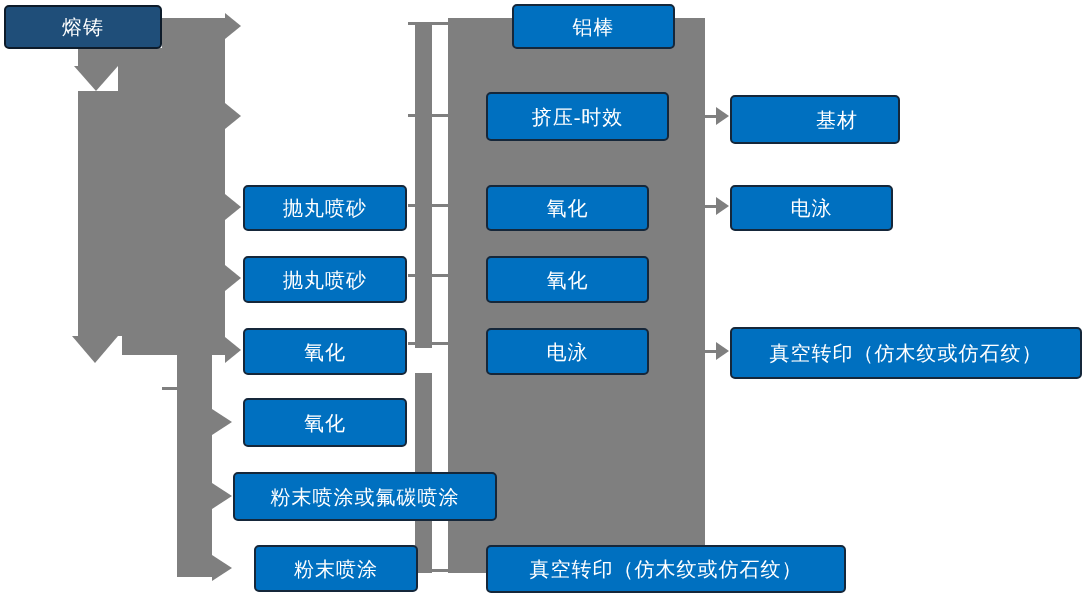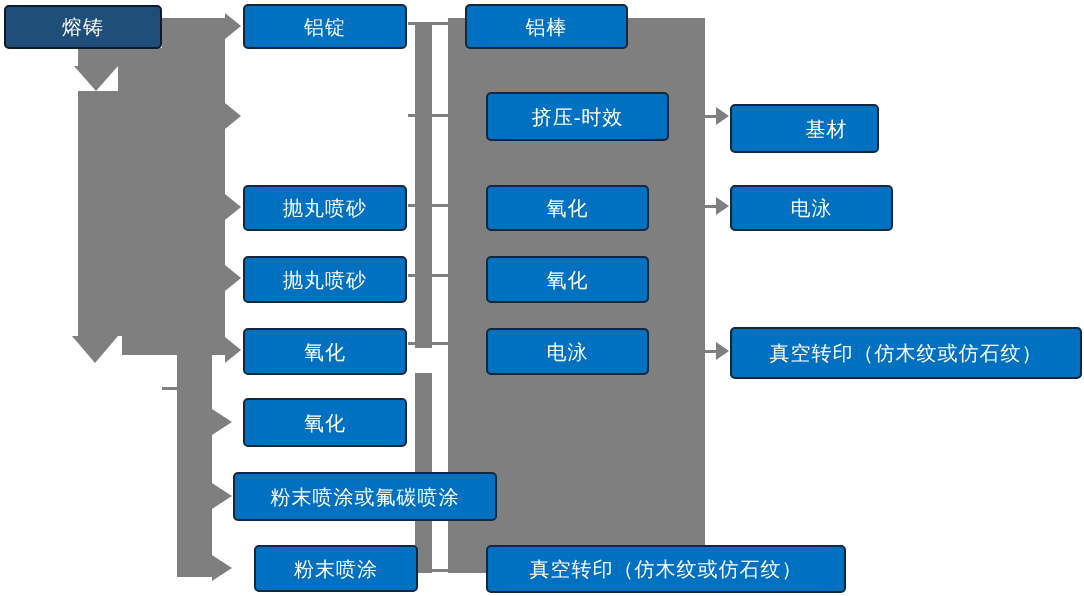--- a/index.html
+++ b/index.html
@@ -63,32 +63,31 @@
 
   <div class="gray" style="left:705px;top:115px;width:13px;height:3px;z-index:4;"></div>
   <div class="tri right-sm" style="left:716px;top:107px;z-index:4;"></div>
   <div class="gray" style="left:705px;top:205px;width:13px;height:3px;z-index:4;"></div>
   <div class="tri right-sm" style="left:716px;top:197px;z-index:4;"></div>
   <div class="gray" style="left:705px;top:350px;width:13px;height:3px;z-index:4;"></div>
   <div class="tri right-sm" style="left:716px;top:342px;z-index:4;"></div>
 
   <div class="box dark" style="left:4px;top:5px;width:158px;height:44px;">熔铸</div>
 
-  <div class="box" style="left:243px;top:4px;width:164px;height:45px;">铝锭</div>
   <div class="box" style="left:243px;top:185px;width:164px;height:46px;">抛丸喷砂</div>
   <div class="box" style="left:243px;top:256px;width:164px;height:47px;">抛丸喷砂</div>
   <div class="box" style="left:243px;top:328px;width:164px;height:47px;">氧化</div>
   <div class="box" style="left:243px;top:398px;width:164px;height:49px;">氧化</div>
   <div class="box" style="left:233px;top:472px;width:264px;height:49px;">粉末喷涂或氟碳喷涂</div>
   <div class="box" style="left:254px;top:545px;width:164px;height:47px;">粉末喷涂</div>
 
-  <div class="box" style="left:465px;top:4px;width:163px;height:45px;">铝棒</div>
+  <div class="box" style="left:512px;top:4px;width:163px;height:45px;">铝棒</div>
   <div class="box" style="left:486px;top:92px;width:183px;height:49px;">挤压-时效</div>
   <div class="box" style="left:486px;top:185px;width:163px;height:46px;">氧化</div>
   <div class="box" style="left:486px;top:256px;width:163px;height:47px;">氧化</div>
   <div class="box" style="left:486px;top:328px;width:163px;height:47px;">电泳</div>
   <div class="box" style="left:486px;top:545px;width:360px;height:48px;">真空转印（仿木纹或仿石纹）</div>
 
-  <div class="box" style="left:730px;top:104px;width:149px;height:49px;padding-left:44px;">基材</div>
+  <div class="box" style="left:730px;top:95px;width:170px;height:49px;padding-left:44px;">基材</div>
   <div class="box" style="left:730px;top:185px;width:163px;height:46px;">电泳</div>
   <div class="box" style="left:730px;top:327px;width:352px;height:52px;">真空转印（仿木纹或仿石纹）</div>
 
 </div>
 
 </body></html>

